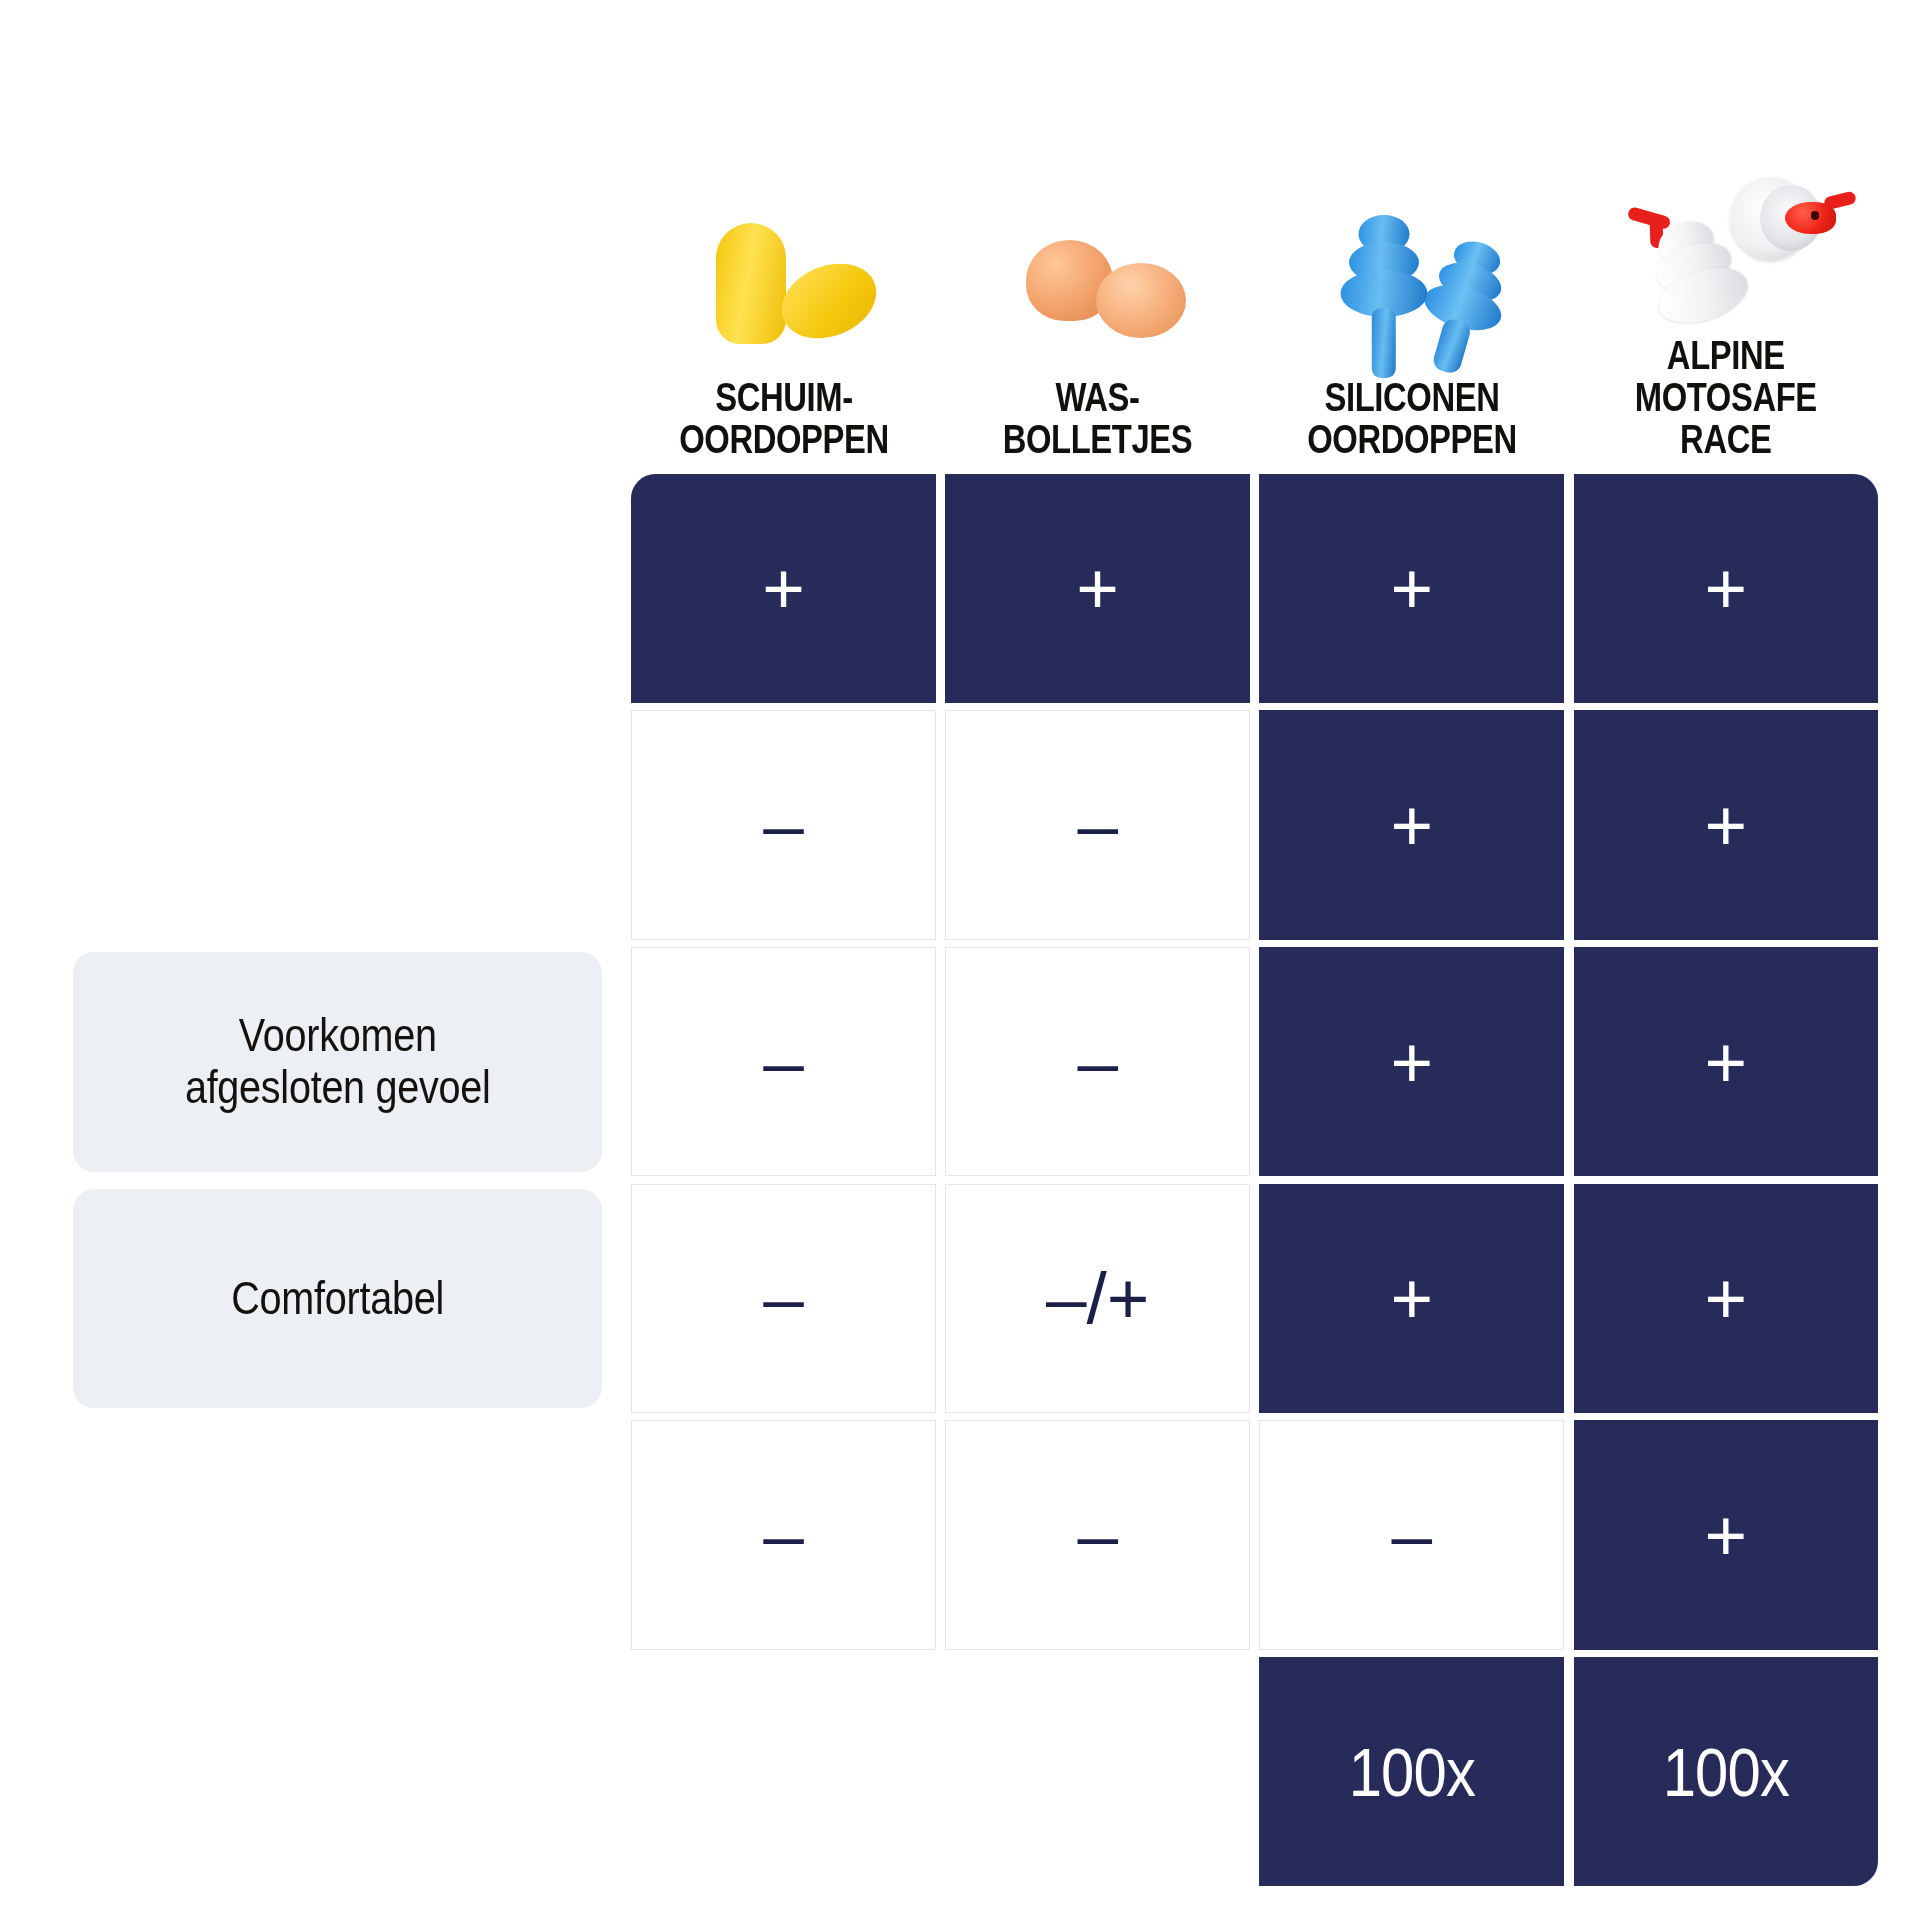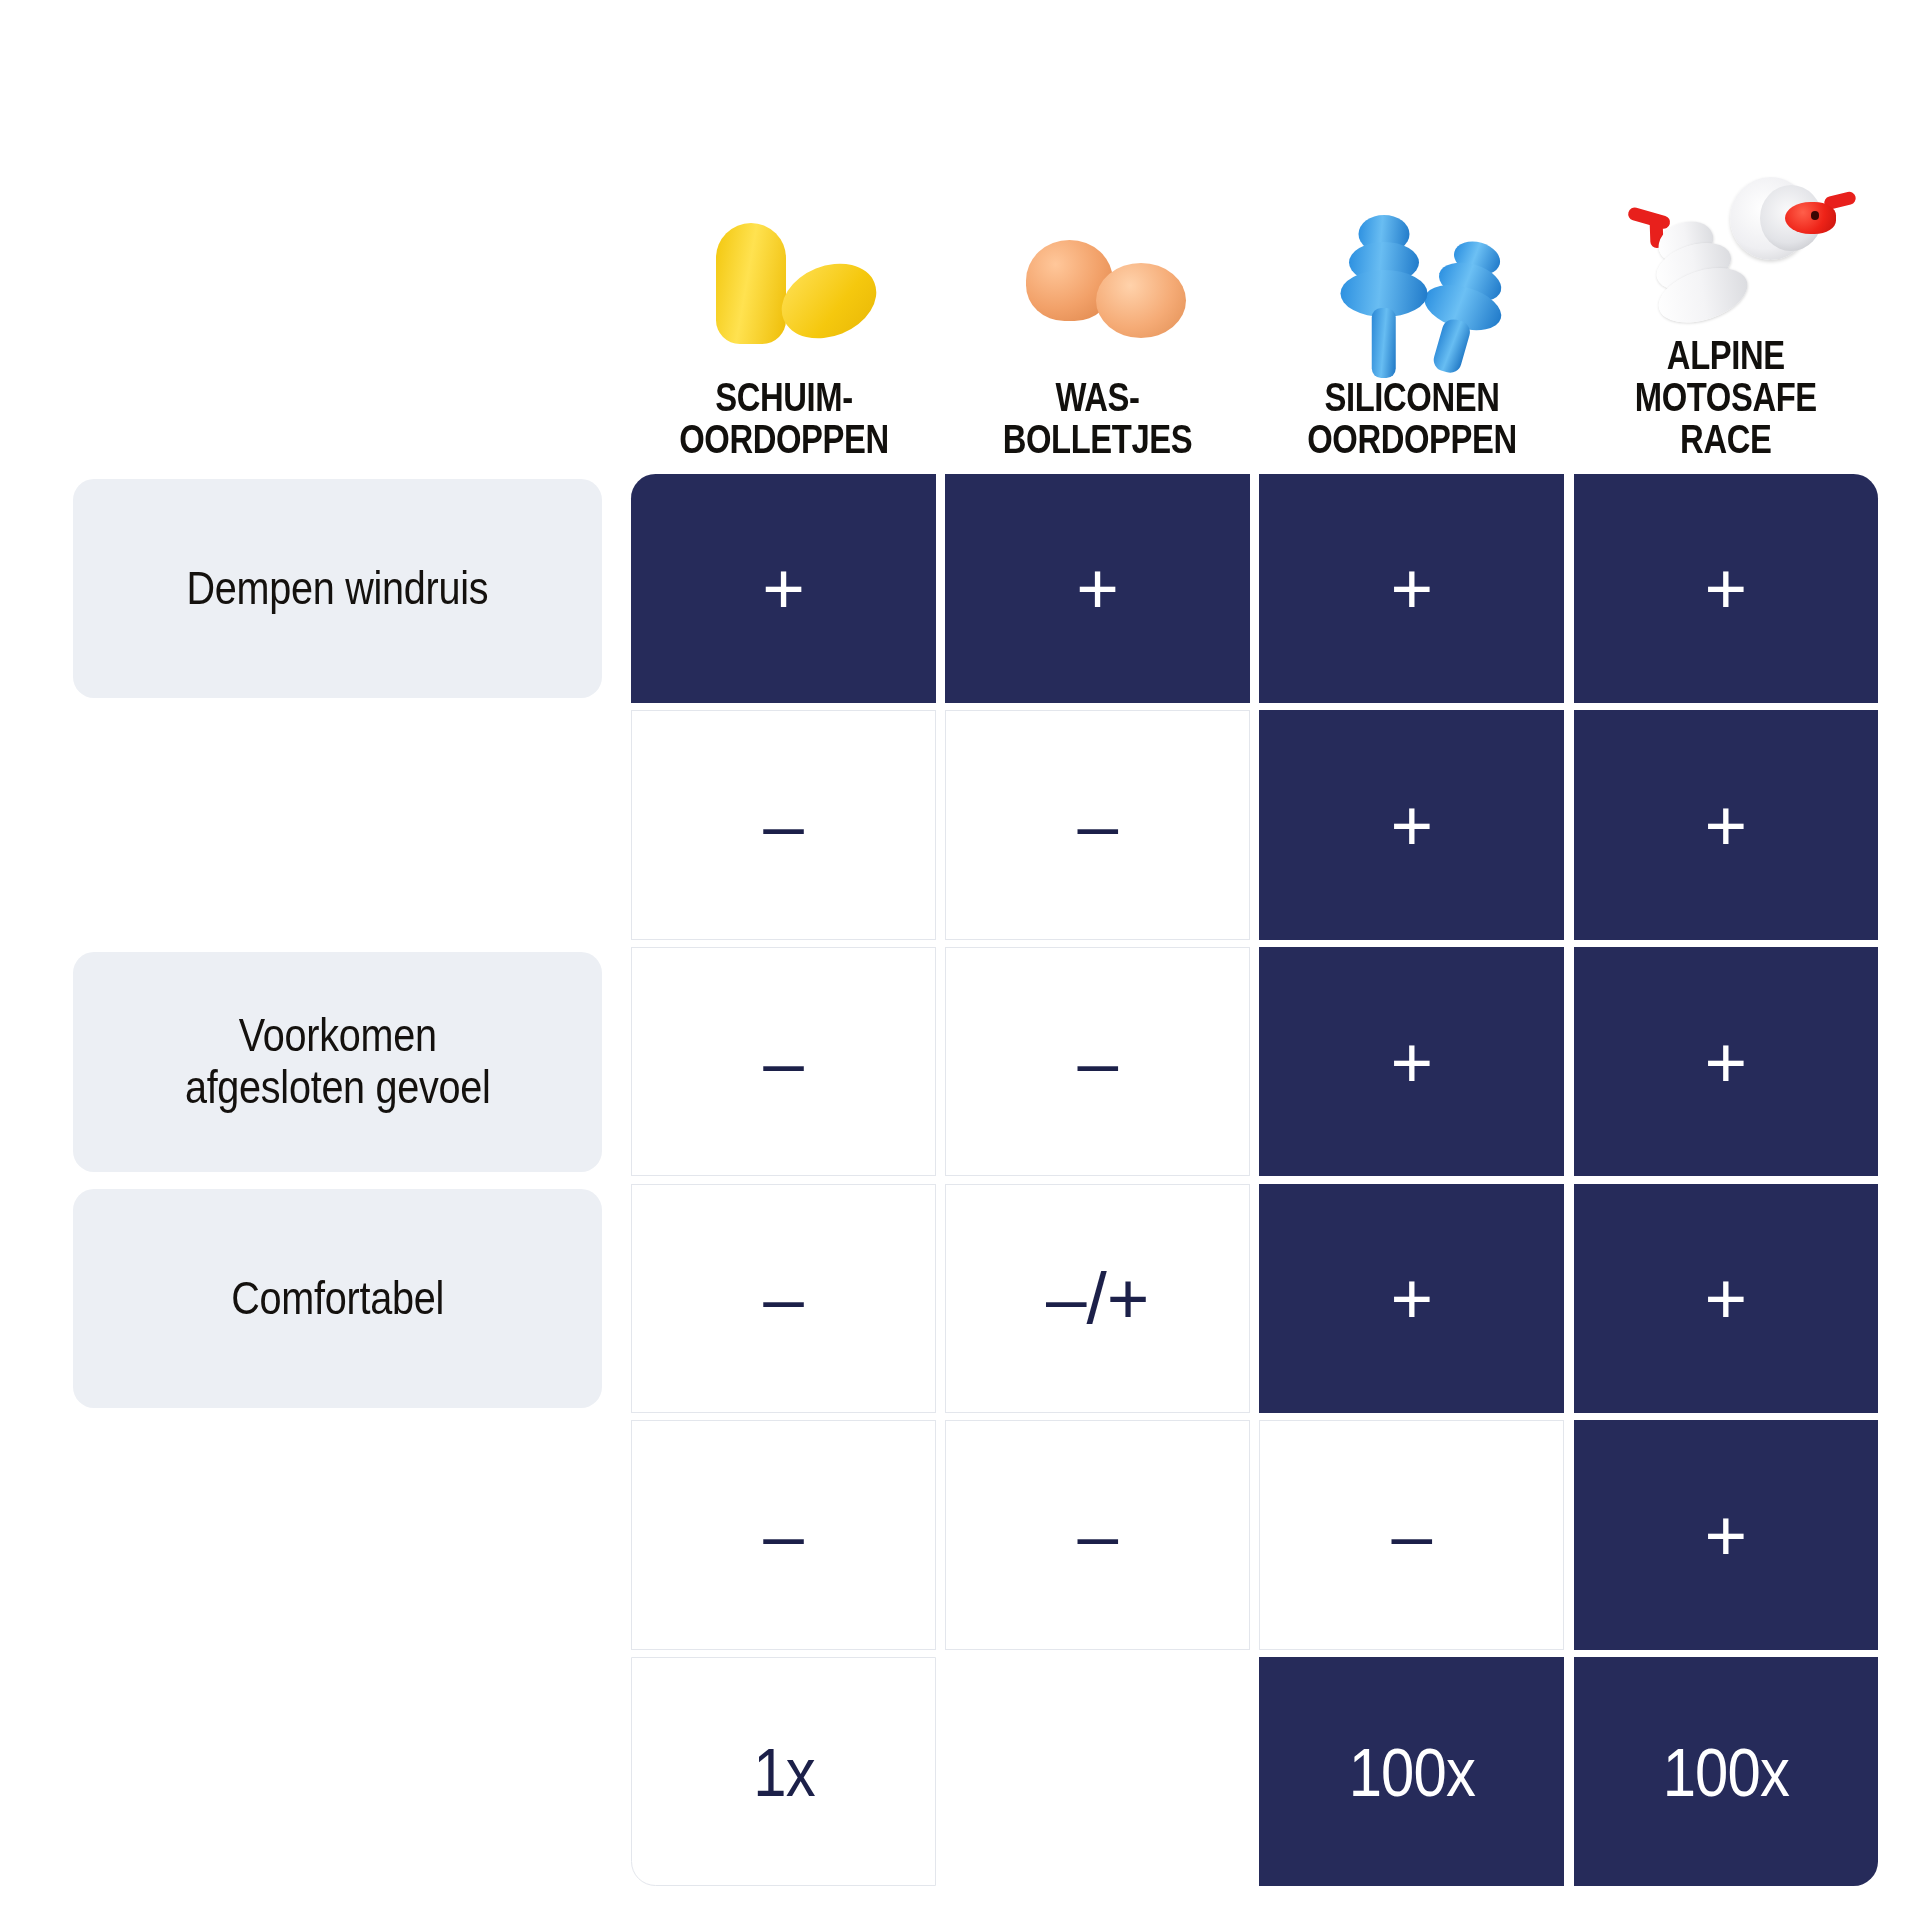--- a/index.html
+++ b/index.html
@@ -297,21 +297,20 @@
               <i class="f2"></i>
               <i class="f3"></i>
           </div>
         </div>
       </div>
       <div class="prod-title">ALPINE
 MOTOSAFE
 RACE</div>
     </div>
 
-    <div class="rowlabel" style="grid-row:3"><span>Dempen windruis</span></div>
     <div class="cell fill rt-l" style="grid-row:3;grid-column:4">
         <span class="plus">+</span>
       </div>
     <div class="cell fill" style="grid-row:3;grid-column:5">
         <span class="plus">+</span>
       </div>
     <div class="cell fill" style="grid-row:3;grid-column:6">
         <span class="plus">+</span>
       </div>
     <div class="cell fill rt-r" style="grid-row:3;grid-column:7">
@@ -366,23 +365,20 @@
     <div class="cell empty" style="grid-row:7;grid-column:5">
         <span class="minus">–</span>
       </div>
     <div class="cell empty" style="grid-row:7;grid-column:6">
         <span class="minus">–</span>
       </div>
     <div class="cell fill" style="grid-row:7;grid-column:7">
         <span class="plus">+</span>
       </div>
 
-    <div class="cell empty num rb-l" style="grid-row:8;grid-column:4">
-        <span>1x</span>
-      </div>
     <div class="cell fill num" style="grid-row:8;grid-column:6">
         <span>100x</span>
       </div>
     <div class="cell fill num rb-r" style="grid-row:8;grid-column:7">
         <span>100x</span>
       </div>
 
   </div>
 </div>
 

